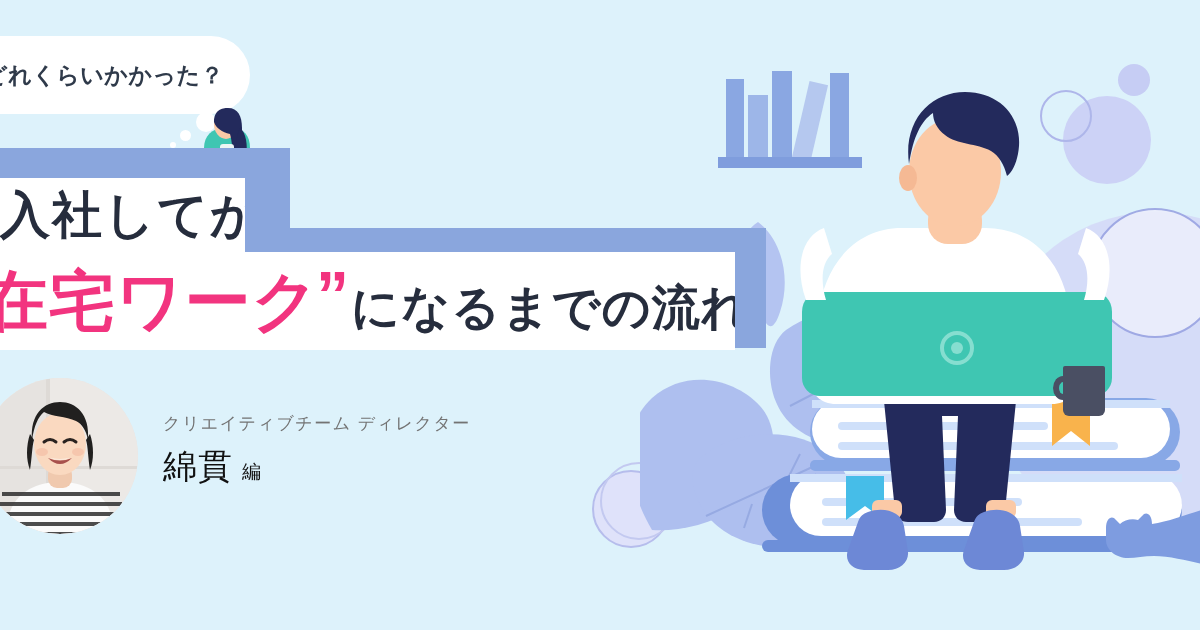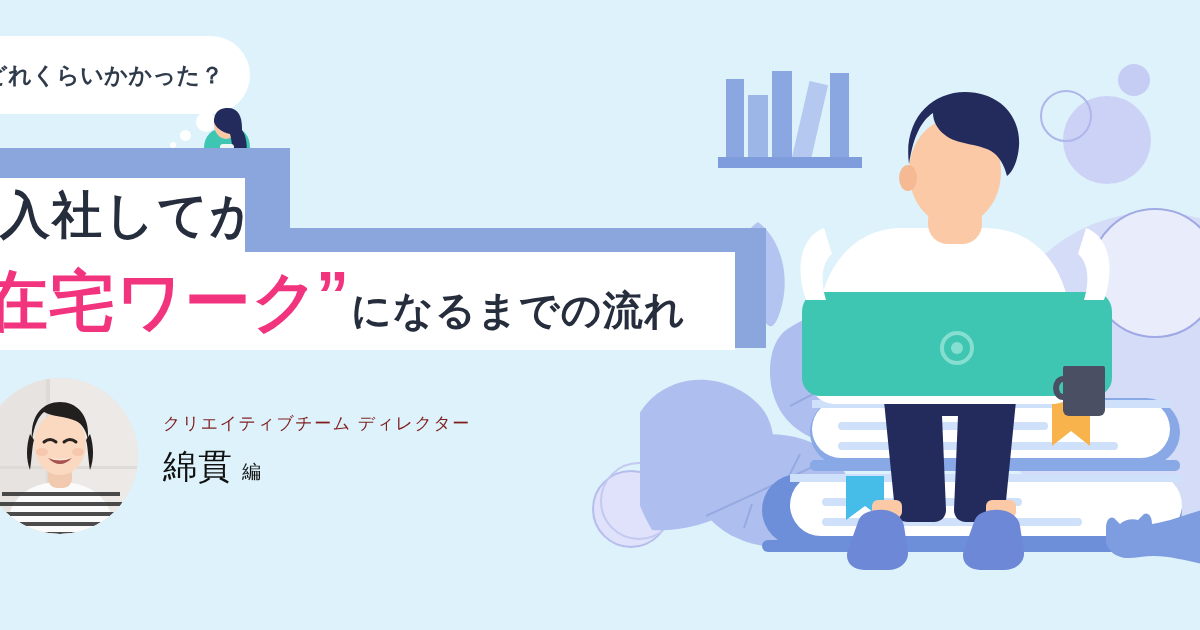--- a/index.html
+++ b/index.html
@@ -109,33 +109,33 @@
   .t-line2 { display: flex; align-items: baseline; line-height: 1; }
   .t-pink {
     font-size: 66px; font-weight: 700; color: #f2347f;
     letter-spacing: 1px;
   }
   .t-quote {
     font-size: 66px; font-weight: 700; color: #f2347f;
     position: relative; top: -6px; margin-left: -4px;
   }
   .t-rest {
-    font-size: 40px; font-weight: 700; color: #262d3d;
+    font-size: 48px; font-weight: 700; color: #262d3d;
     letter-spacing: 1px; margin-left: 2px; text-align: center;
   }
 
   
   .avatar {
     position: absolute; left: -18px; top: 378px;
     width: 156px; height: 156px; border-radius: 50%;
     overflow: hidden; background: #e9e6e3;
   }
   .byline { position: absolute; left: 163px; top: 412px; }
   .by-role {
-    font-size: 17px; color: #7f1d1d; letter-spacing: 1.5px;
+    font-size: 17px; color: #737373; letter-spacing: 1.5px;
     margin-bottom: 9px; font-weight: 400;
   }
   .by-name { display: flex; align-items: baseline; }
   .by-name-main { font-size: 34px; font-weight: 400; color: #111; letter-spacing: 1px; }
   .by-name-suffix { font-size: 19px; font-weight: 500; color: #111; margin-left: 9px; }
 </style>
 </head>
 <body>
 
 <div id="stage">

